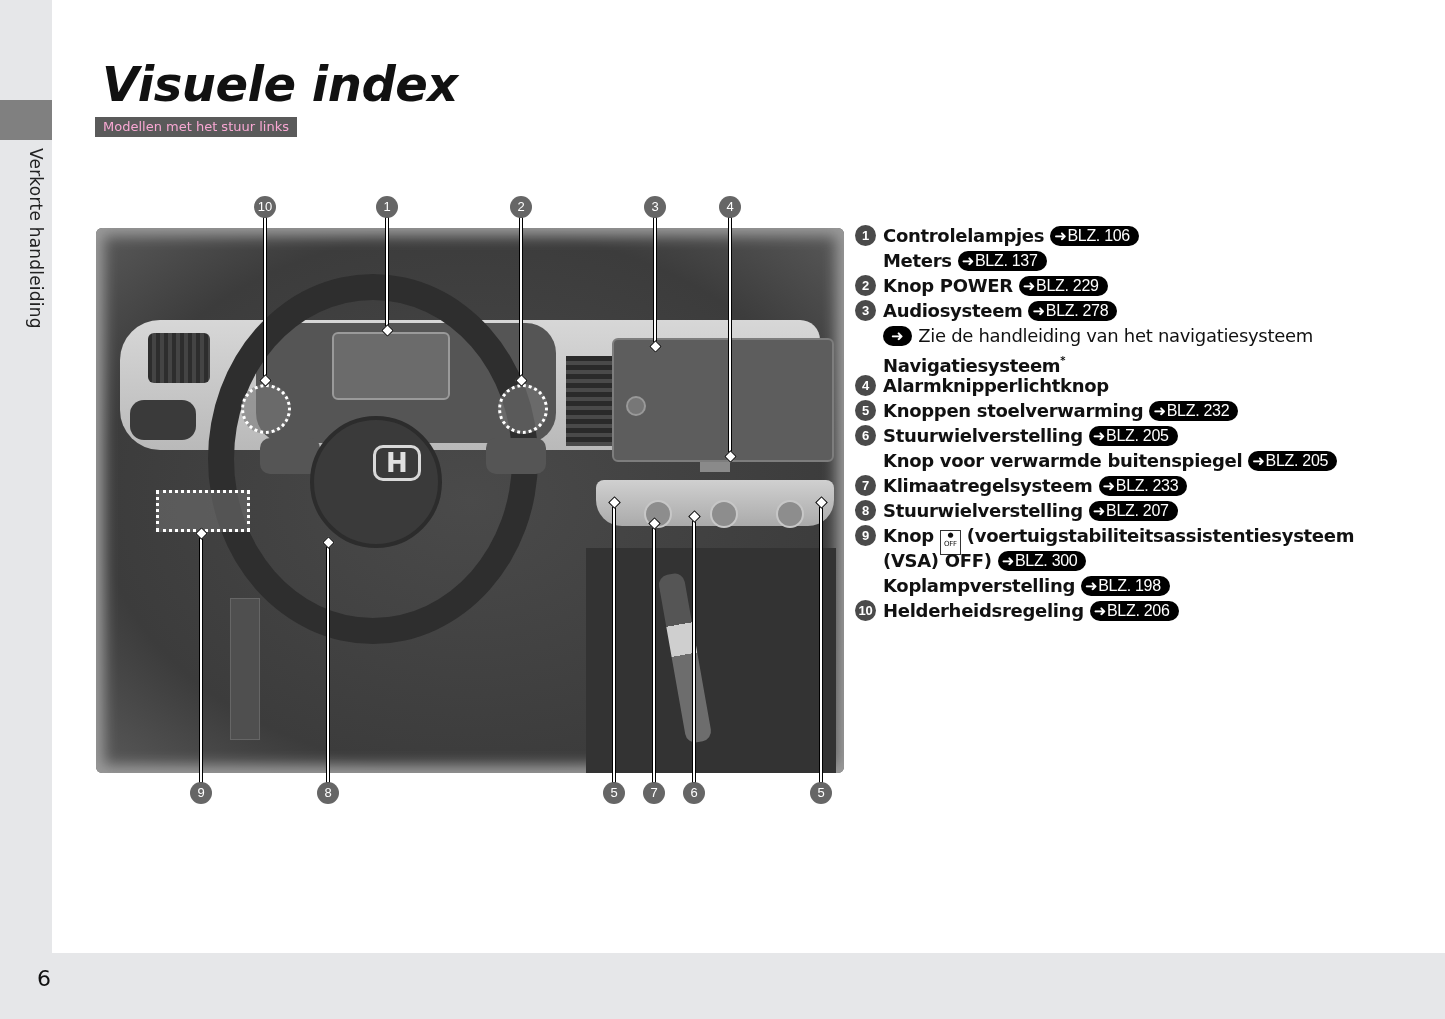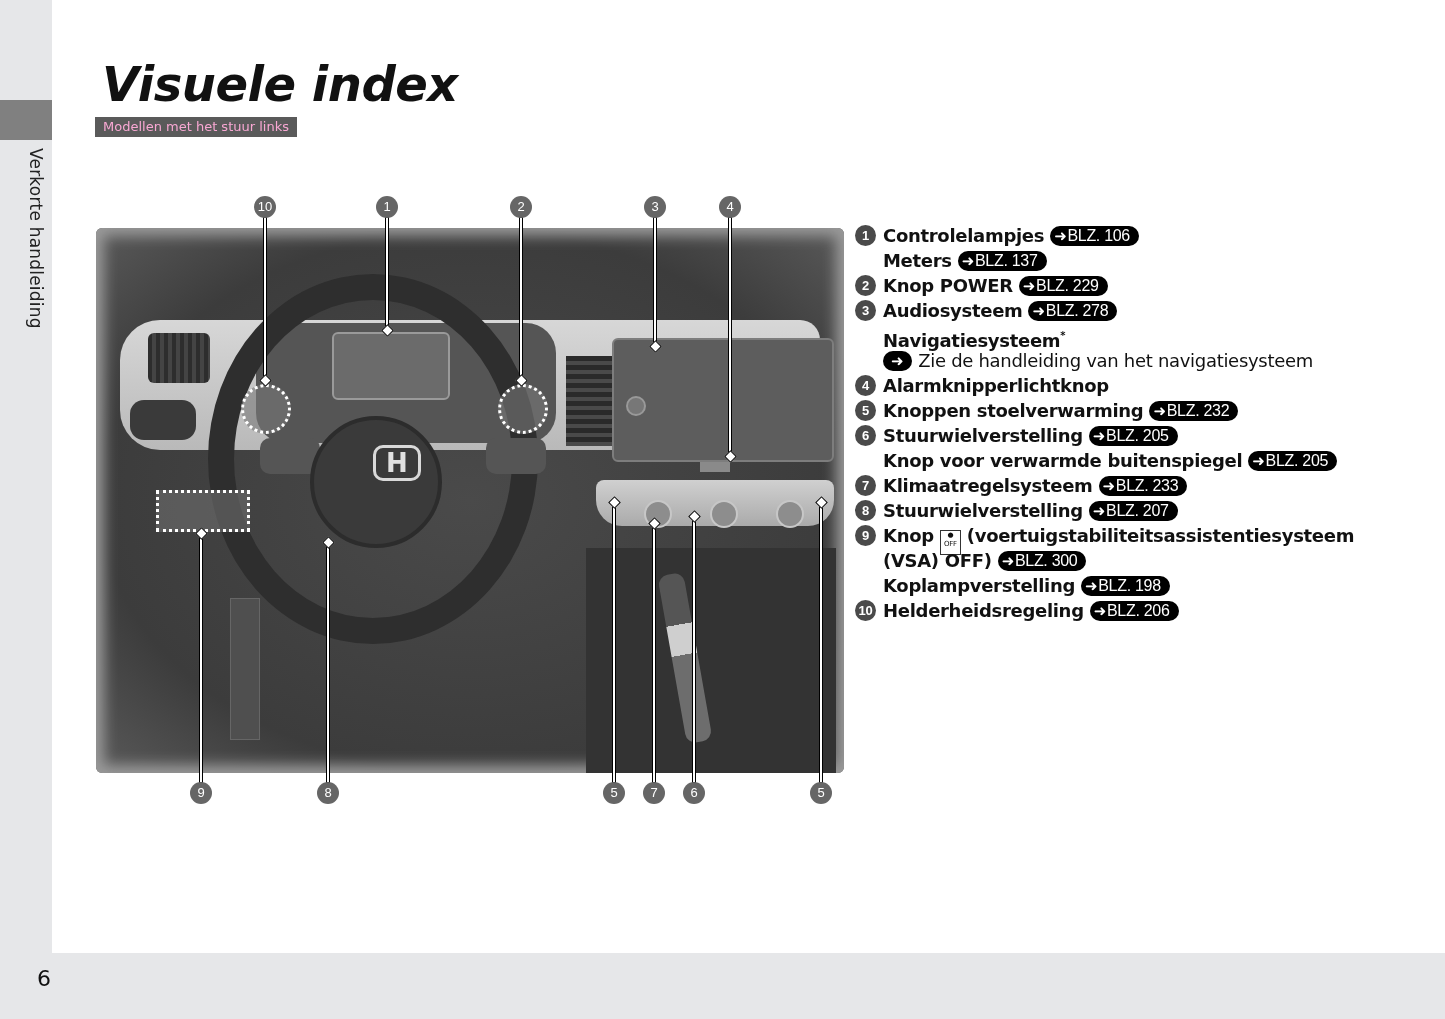--- a/index.html
+++ b/index.html
@@ -287,25 +287,25 @@
     <span class="lnum">2</span>
     <span class="ltext">Knop POWER</span>
     <span class="ref"><span class="arrow">➜</span><span>BLZ. 229</span></span>
   </div>
   <div class="lrow main">
     <span class="lnum">3</span>
     <span class="ltext">Audiosysteem</span>
     <span class="ref"><span class="arrow">➜</span><span>BLZ. 278</span></span>
   </div>
   <div class="lrow sub">
-    <span class="ltext">Navigatiesysteem</span><span class="sup">*</span>
-  </div>
-  <div class="lrow sub">
     <span class="ref" style="padding:0 8px"><span class="arrow">➜</span></span>
     <span class="ltext normal-text">Zie de handleiding van het navigatiesysteem</span>
+  </div>
+  <div class="lrow sub">
+    <span class="ltext">Navigatiesysteem</span><span class="sup">*</span>
   </div>
   <div class="lrow main">
     <span class="lnum">4</span>
     <span class="ltext">Alarmknipperlichtknop</span>
   </div>
   <div class="lrow main">
     <span class="lnum">5</span>
     <span class="ltext">Knoppen stoelverwarming</span>
     <span class="ref"><span class="arrow">➜</span><span>BLZ. 232</span></span>
   </div>

